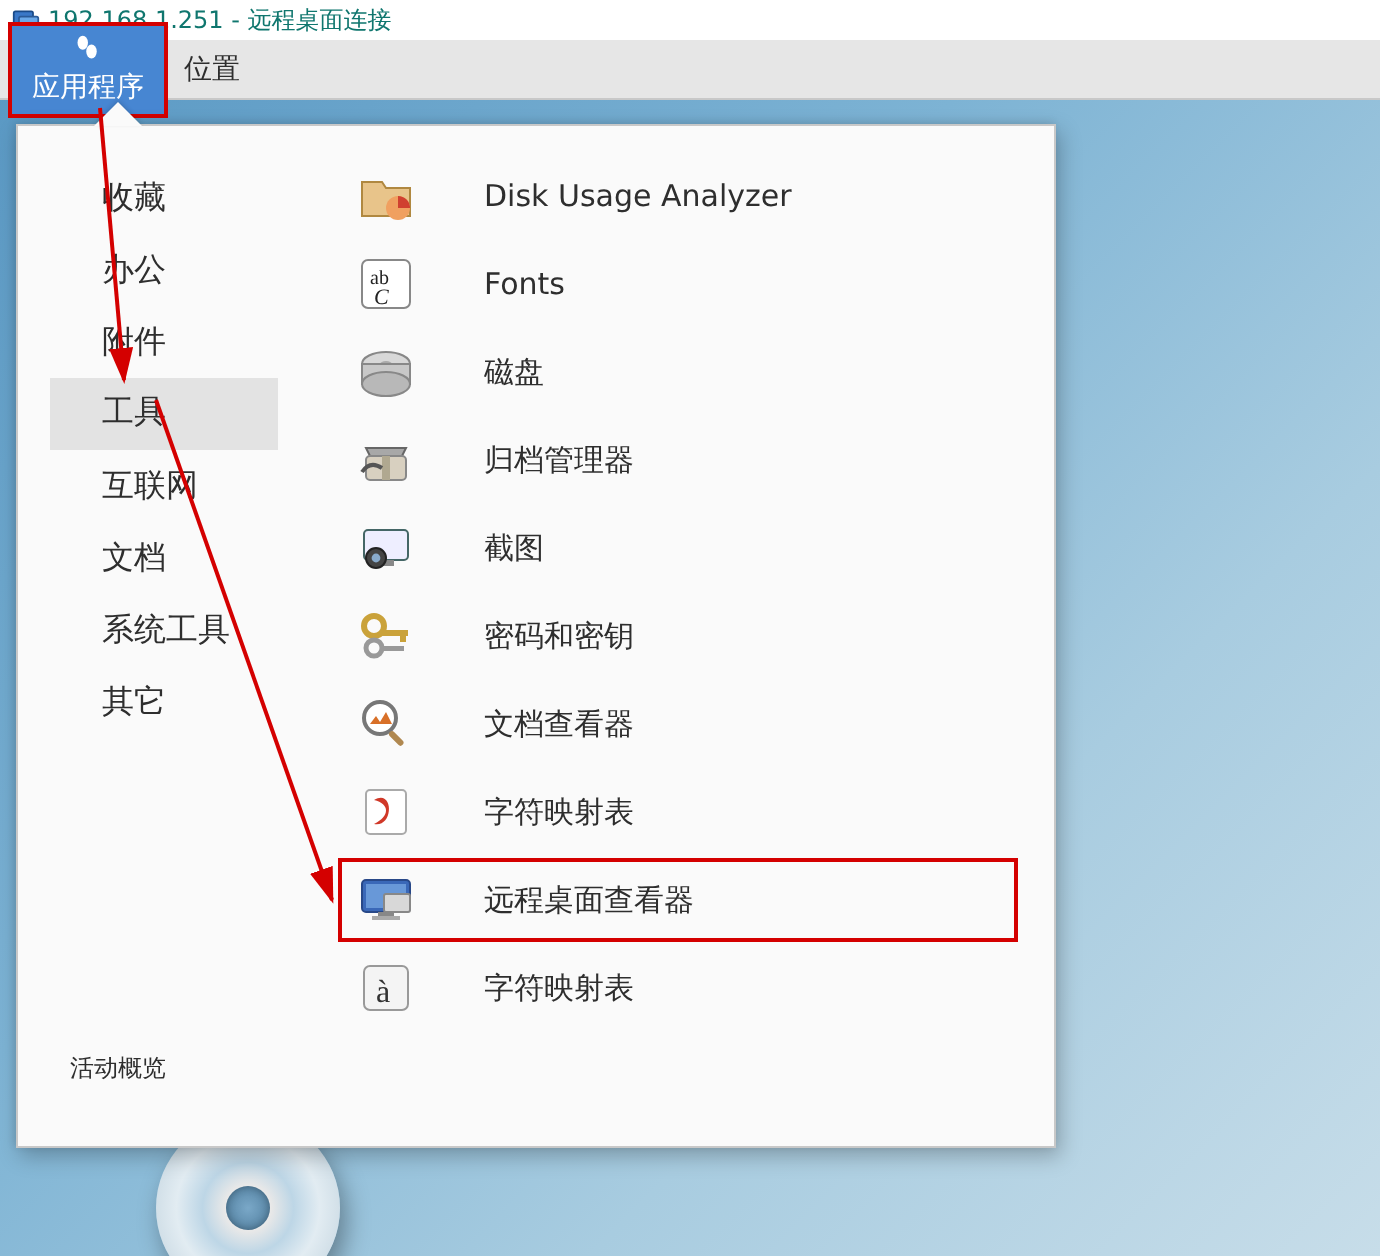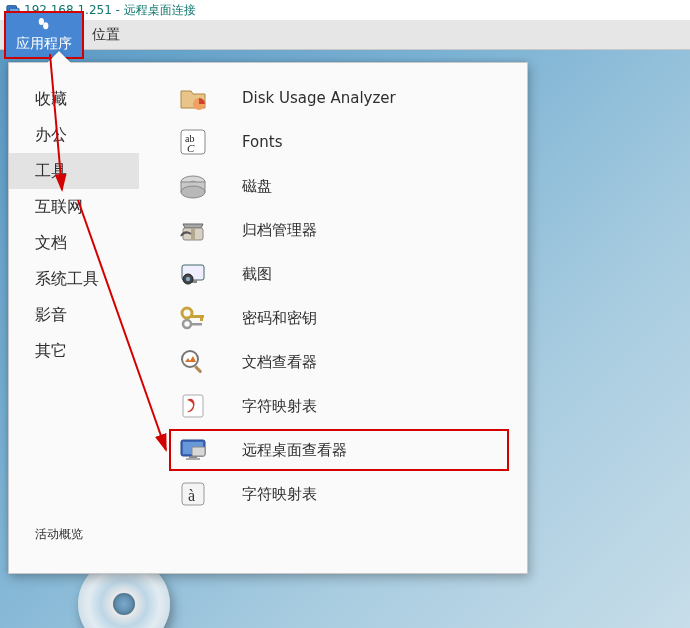--- a/index.html
+++ b/index.html
@@ -18,21 +18,21 @@
   
   
   .menu-panel { position:absolute; left:8px; top:62px; width:520px; height:512px; background:#fafafa; border:1px solid #c8c8c8; box-shadow: 2px 4px 10px rgba(0,0,0,.25), -1px -1px 4px rgba(0,0,0,.1); }
   .menu-panel::before { 
     content:""; position:absolute; top:-12px; left:38px; width:0;height:0;
     border-left:12px solid transparent; border-right:12px solid transparent; border-bottom:12px solid #fafafa;
     filter: drop-shadow(0 -1px 1px rgba(0,0,0,.15));
   }
   .menu-body { display:flex; height:100%; }
   .cat-col { width:130px; padding: 18px 0 12px 0; display:flex; flex-direction:column; }
-  .cat-list { flex:1; }
+  .cat-list { flex:1;padding-left:16px; }
   .cat-item { padding: 6px 10px 6px 26px; font-size:16px; color:#2e2e2e; cursor:default; line-height:1.5;}
   .cat-item.selected { background:#e3e3e3;font-family:Liberation Serif, serif; }
   .activities { padding: 10px 10px 18px 26px; font-size:12px; color:#2e2e2e; }
   .app-col { flex:1; padding: 14px 18px 18px 30px; overflow:hidden; }
   .app-item { display:flex; align-items:center; gap:35px; padding:6px 10px; margin-bottom:2px; height:42px;}
   .app-highlight { border:2px solid #d40000; padding:4px 8px; }
   .app-label { font-size:15px; color:#2e2e2e; }
   .app-icon { width:28px; height:28px; display:flex; align-items:center; justify-content:center; }
   .app-icon svg { width:28px; height:28px; display:block;}
 
@@ -76,25 +76,25 @@
 
 <div class="cd"></div>
 
 <div class="menu-panel">
   <div class="menu-body">
 
     <div class="cat-col">
       <div class="cat-list">
         <div class="cat-item"><span>收藏</span></div>
         <div class="cat-item"><span>办公</span></div>
+        <div class="cat-item"><span>附件</span></div>
         <div class="cat-item selected"><span>工具</span></div>
         <div class="cat-item"><span>互联网</span></div>
         <div class="cat-item"><span>文档</span></div>
         <div class="cat-item"><span>系统工具</span></div>
-        <div class="cat-item"><span>影音</span></div>
         <div class="cat-item"><span>其它</span></div>
       </div>
       <div class="activities"><span>活动概览</span></div>
     </div>
 
     <div class="app-col">
 
       <div class="app-item">
         <span class="app-icon">
           <svg viewBox="0 0 28 28">

